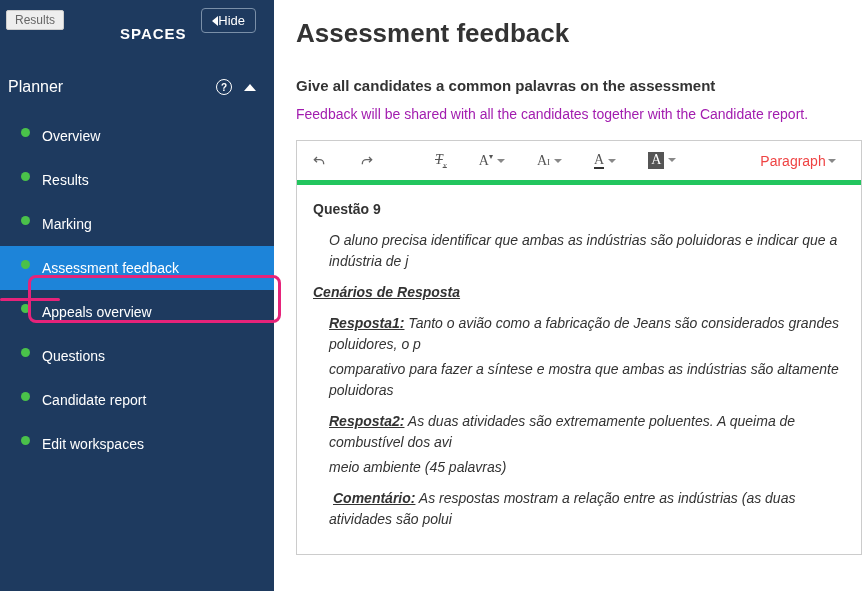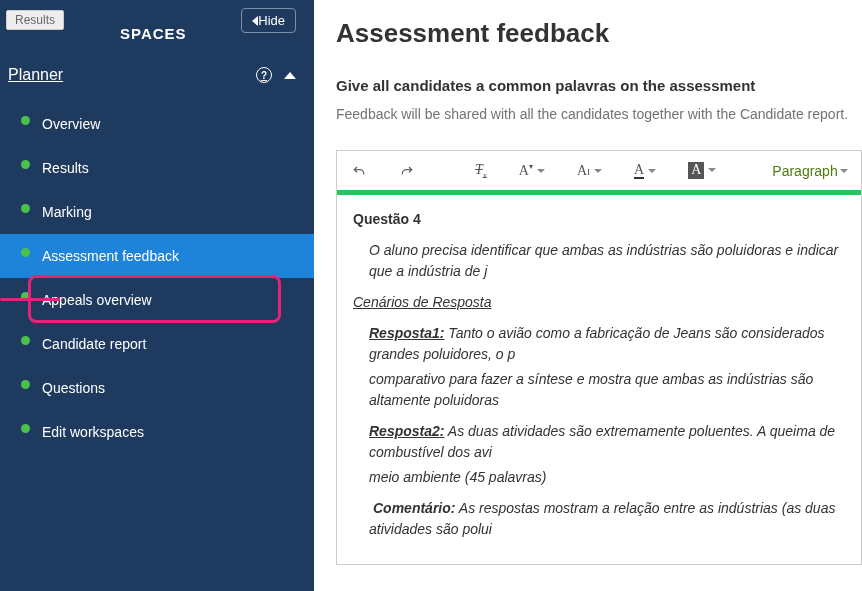--- a/index.html
+++ b/index.html
@@ -1,51 +1,51 @@
 <!DOCTYPE html>
 <html><head>
 <meta charset="utf-8">
 <style>
 * { margin: 0; padding: 0; box-sizing: border-box; }
 body { font-family: "Segoe UI", Arial, sans-serif; background: #fff; color: #333; font-size: 14px; }
 .app { display: flex; width: 862px; height: 591px; overflow: hidden; }
-.sidebar { width: 314px; background: #1e3a5f; color: #fff; position: relative; padding-top: 36px; }
+.sidebar { width: 274px; background: #1e3a5f; color: #fff; position: relative; padding-top: 48px; }
 .sidebar-top { position: absolute; top: 0; left: 0; right: 0; height: 48px; display: flex; align-items: center; }
 .results-badge { position: absolute; top: 10px; left: 6px; background: #eee; color: #666; border: 1px solid #ccc; padding: 2px 8px; font-size: 12px; border-radius: 2px; }
 .spaces-text { position: absolute; left: 120px; top: 25px; font-weight: 600; letter-spacing: 1px; font-size: 15px; }
 .hide-btn { position: absolute; right: 18px; top: 8px; background: transparent; border: 1px solid #7a8fa8; color: #fff; padding: 4px 10px; border-radius: 4px; display: flex; align-items: center; font-size: 13px; cursor: pointer; }
-.planner-header { display: flex; justify-content: space-between; padding: 30px 18px 18px 8px; font-size: 16px; font-weight: 500; text-decoration: underline; }
+.planner-header { display: flex; justify-content: space-between; padding: 30px 18px 18px 8px; font-size: 16px; font-weight: 500; }
 .planner-header .icons { display: flex; gap: 12px; align-items: center; }
 .help-icon { width: 16px; height: 16px; border: 1.5px solid #fff; border-radius: 50%; display: inline-flex; align-items: center; justify-content: center; font-size: 10px; font-weight: bold; }
 .chevron-up { width: 0; height: 0; border-left: 6px solid transparent; border-right: 6px solid transparent; border-bottom: 7px solid #fff; cursor: pointer; }
 .chevron-left { width: 0; height: 0; border-top: 5px solid transparent; border-bottom: 5px solid transparent; border-right: 6px solid #fff; }
 .nav-item { display: flex; align-items: flex-start; gap: 12px; padding: 14px 18px; cursor: pointer; font-size: 14px; border-left: 3px solid transparent; }
 .nav-item.active { background: #1d84d9; }
 .dot { width: 9px; height: 9px; border-radius: 50%; background: #4ac14a; flex-shrink: 0; }
 .highlight-box { position: absolute; border: 3px solid #e6237a; border-radius: 8px; pointer-events: none; }
 .highlight-box.h1 { top: 275px; left: 28px; width: 253px; height: 48px; }
 .highlight-line { position: absolute; top: 298px; left: 0; width: 60px; height: 3px; border-radius: 2px; background: #e6237a; pointer-events: none; }
 .main { flex: 1; padding: 18px 0 0 22px; overflow: hidden; position: relative; }
 .page-title { font-size: 26px; font-weight: 700; color: #333; margin-bottom: 28px; }
 .subtitle { font-weight: 700; font-size: 15px; margin-bottom: 12px; }
-.desc { font-size: 14px; color: #737373; margin-bottom: 28px; }
+.desc { font-size: 14px; color: #a21caf; margin-bottom: 18px; }
 .editor { border: 1px solid #ccc; min-height: 320px; }
 .toolbar { display: flex; align-items: center; height: 44px; border-bottom: 5px solid #22c55e; padding: 0 6px; gap: 16px; }
 .toolbar .sep { width: 1px; height: 24px; background: #ddd; margin: 0 6px; }
 .tool-btn { background: transparent; border: none; padding: 6px 8px; cursor: pointer; color: #555; display: flex; align-items: center; gap: 2px; border-radius: 3px; font-size: 14px; }
 .tool-chev { width: 0; height: 0; border-left: 4px solid transparent; border-right: 4px solid transparent; border-top: 4px solid #888; margin-left: 2px; }
-.para-select { border: none; background: transparent; font-size: 14px; color: #4d7c0f; width: 120px; cursor: pointer; padding: 6px 4px; display: flex; align-items: center; justify-content: space-between; }
+.para-select { border: none; background: transparent; font-size: 14px; color: #ef4444; width: 120px; cursor: pointer; padding: 6px 4px; display: flex; align-items: center; justify-content: space-between; margin-left: 28px; }
 .bold-btn { color: #1d84d9; font-weight: 700; font-size: 18px; border-left: 1px solid #ddd; padding-left: 14px; padding-right: 8px; }
 .editor-content { padding: 14px 16px; font-size: 14px; line-height: 1.5; color: #333; }
 .editor-content p { margin-bottom: 10px; }
 .q-title { font-weight: 700; }
 .italic-p { font-style: italic; margin-left: 16px; }
-.u-b { font-style: italic; font-weight: 400; text-decoration: underline; }
+.u-b { font-style: italic; font-weight: 700; text-decoration: underline; }
 .r-label { font-style: italic; font-weight: 700; text-decoration: underline; }
-.c-label { font-style: italic; font-weight: 700; padding-left: 4px; }
+.c-label { font-style: italic; font-weight: 700; text-decoration: underline; padding-left: 4px; }
 .svg-icon { width: 16px; height: 16px; }
 </style>
 </head>
 <body>
 
 <div class="app">
   <aside class="sidebar">
     <div class="sidebar-top">
       <span class="results-badge">Results</span>
       <span class="spaces-text">SPACES</span>
@@ -77,25 +77,25 @@
       <div class="nav-item active">
         <span class="dot"></span>
         <span>Assessment feedback</span>
       </div>
       <div class="nav-item">
         <span class="dot"></span>
         <span>Appeals overview</span>
       </div>
       <div class="nav-item">
         <span class="dot"></span>
-        <span>Candidate report</span>
+        <span>Questions</span>
       </div>
       <div class="nav-item">
         <span class="dot"></span>
-        <span>Questions</span>
+        <span>Candidate report</span>
       </div>
       <div class="nav-item">
         <span class="dot"></span>
         <span>Edit workspaces</span>
       </div>
     </nav>
     <div class="highlight-line"></div>
     <div class="highlight-box h1"></div>
   </aside>
 
@@ -147,21 +147,21 @@
               <path stroke="#666" stroke-width="2" d="M4 6h16M4 12h10M4 18h16"></path>
             </svg>
           <span class="tool-chev"></span>
         </button>
         <span class="sep"></span>
         <button class="tool-btn bold-btn">
           <span>B</span>
         </button>
       </div>
       <div class="editor-content">
-        <p class="q-title">Questão 4</p>
+        <p class="q-title">Questão 9</p>
         <p class="italic-p">O aluno precisa identificar que ambas as indústrias são poluidoras e indicar que a indústria de j</p>
         <p><span class="u-b">Cenários de Resposta</span></p>
         <p class="italic-p">
           <span class="r-label">Resposta1:</span><span> Tanto o avião como a fabricação de Jeans são considerados grandes poluidores, o p</span>
         </p>
         <p class="italic-p" style="margin-top:-6px;">comparativo para fazer a síntese e mostra que ambas as indústrias são altamente poluidoras</p>
         <p class="italic-p">
           <span class="r-label">Resposta2:</span><span> As duas atividades são extremamente poluentes. A queima de combustível dos avi</span>
         </p>
         <p class="italic-p" style="margin-top:-6px;">meio ambiente (45 palavras)</p>

